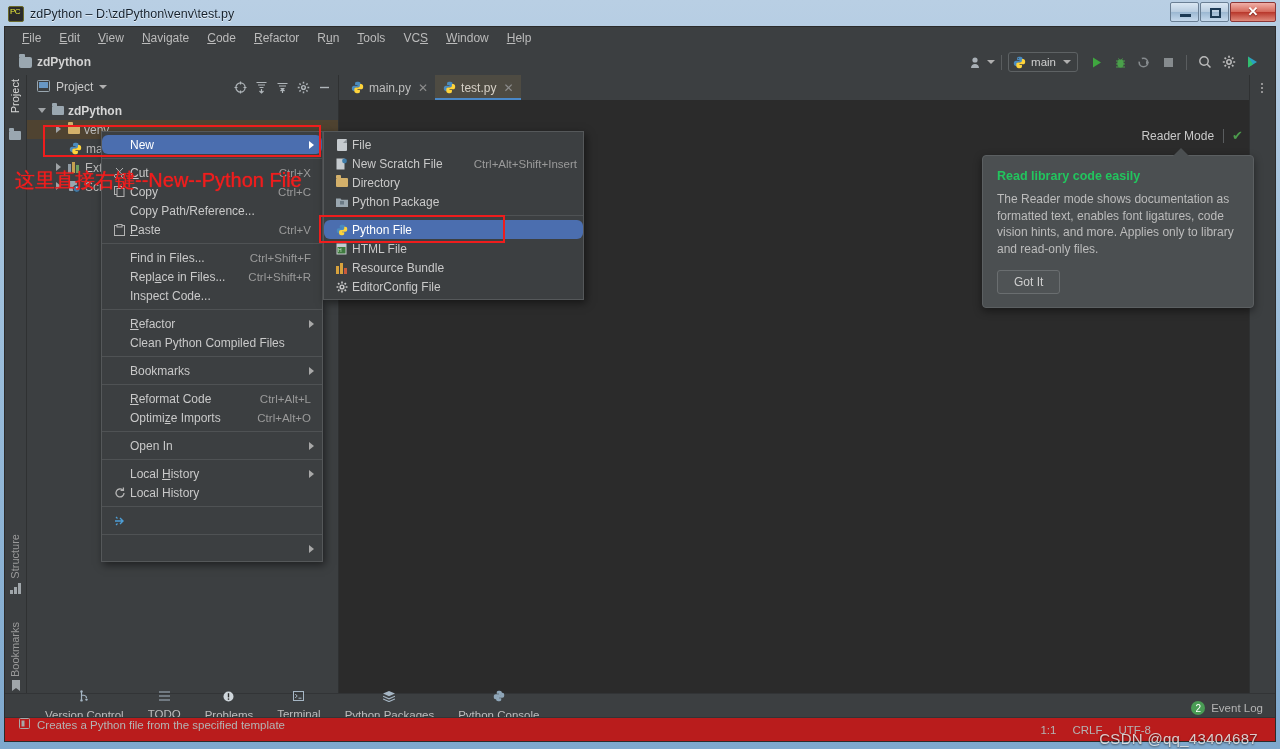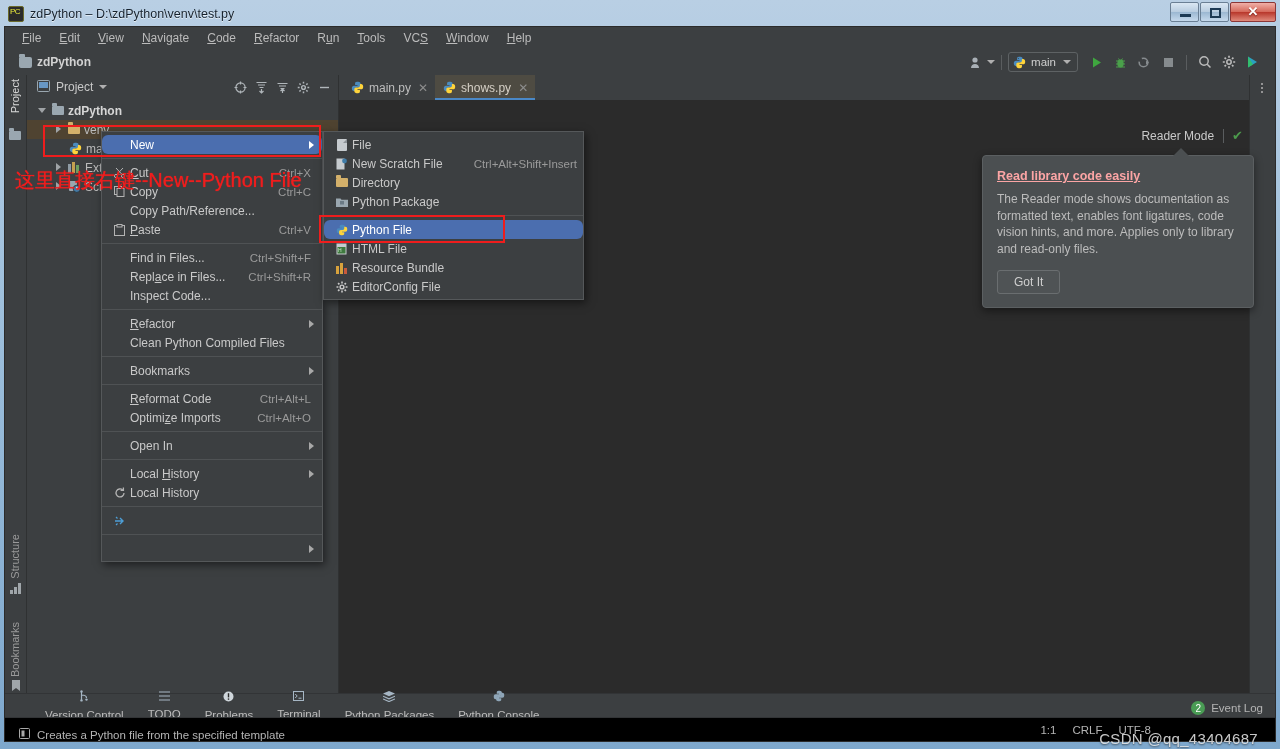--- a/index.html
+++ b/index.html
@@ -195,21 +195,21 @@
     position:absolute; left:977px; top:128px; width:272px;
     background:#4b4f51; border:1px solid #5b5f61; border-radius:4px;
     padding:13px 15px 13px 14px; z-index:25;
     box-shadow:0 3px 9px rgba(0,0,0,.45);
   }
   #reader-tip:before{
     content:""; position:absolute; right:64px; top:-8px;
     border-left:8px solid transparent; border-right:8px solid transparent;
     border-bottom:8px solid #4b4f51;
   }
-  #reader-tip h4{ font-size:12.5px; color:#fca5a5; margin-bottom:8px; font-weight:bold;text-decoration:underline;}
+  #reader-tip h4{ font-size:12.5px; color:#22c55e; margin-bottom:8px; font-weight:bold;}
   #reader-tip p{ font-size:12px; color:#bcbcbc; line-height:16.5px; }
   #tip-btn{
     margin-top:13px; display:inline-block;
     border:1px solid #6a6e70; border-radius:3px; background:#4f5355;
     padding:4px 16px; font-size:12px; color:#cfcfcf;
   }
 
   
   #ctx-menu{
     position:absolute; left:96px; top:104px; width:222px;
@@ -267,21 +267,21 @@
     background:#3c3f41; display:flex; align-items:center; padding-left:16px; gap:0;
     border-top:1px solid #323436;
   }
   #bottom-tabs .bt{
     display:flex; align-items:center; gap:5px; padding:0 12px 0 2px;
     font-size:11.5px; color:#bdbdbd; white-space:nowrap; margin-right:10px;flex-direction:column;
   }
   #bottom-tabs .bt .bi{ font-size:11px; color:#9fb4c6; width:12px; text-align:center;}
   #statusbar{
     position:absolute; left:0; right:0; bottom:0; height:24px;
-    background:#000000; display:flex; align-items:flex-end; padding-left:14px;
+    background:#b91c1c; display:flex; align-items:flex-start; padding-left:14px;
     border-top:1px solid #323436; font-size:11.5px; color:#b4b4b4;
   }
   #status-msg{ display:flex; align-items:center; gap:7px; }
   #status-right{
     position:absolute; right:12px; top:0; height:24px; display:flex; align-items:center; gap:16px;
     font-size:11.5px; color:#b4b4b4;
   }
   #event-log{
     position:absolute; right:12px; bottom:26px;
     display:flex; align-items:center; gap:6px; font-size:11.5px; color:#b4b4b4;
@@ -543,21 +543,21 @@
           <span>main.py</span>
           <span class="x">✕</span>
         </div>
         <div class="etab active">
           <span style="display:flex;">
             <svg width="13" height="13" viewBox="0 0 16 16">
               <path d="M7.6 1C5 1 5 2.4 5 3.6V5h3v.7H3.6C2 5.7 1 6.7 1 9s1 3.3 2.6 3.3H5v-1.9c0-1.4 1-2.4 2.5-2.4h2.2c1.2 0 2.2-1 2.2-2.2V3.6C11.9 2 10.6 1 9 1z" fill="#4b8bbe"></path>
               <path d="M8.4 15c2.6 0 2.6-1.4 2.6-2.6V11H8v-.7h4.4C14 10.3 15 9.3 15 7s-1-3.3-2.6-3.3H11v1.9c0 1.4-1 2.4-2.5 2.4H6.3c-1.2 0-2.2 1-2.2 2.2v2.2C4.1 14 5.4 15 7 15z" fill="#ffd43b"></path>
             </svg>
           </span>
-          <span>shows.py</span>
+          <span>test.py</span>
           <span class="x">✕</span>
         </div>
       </div>
       <div id="editor-body"></div>
     </div>
 
     <div id="right-strip">
       <div id="kebab">
           <i></i>
           <i></i>

